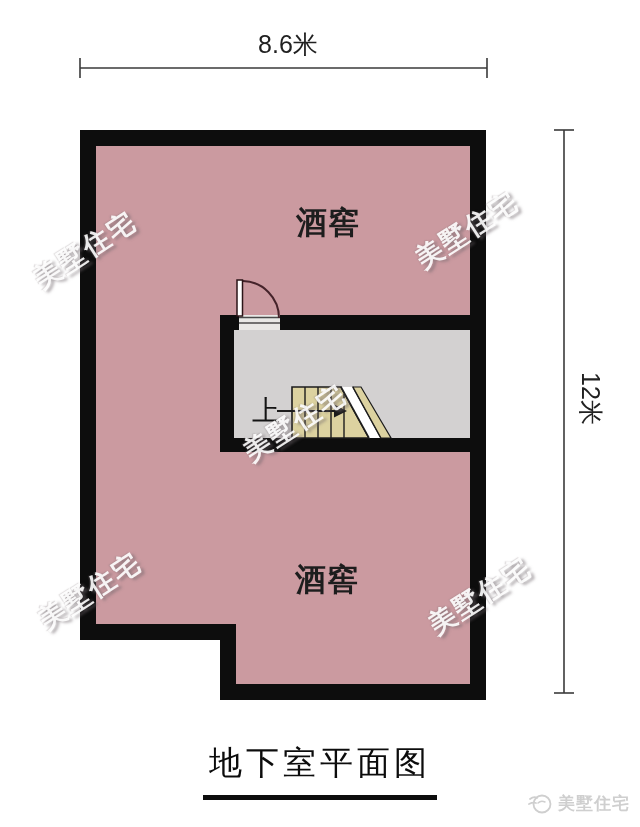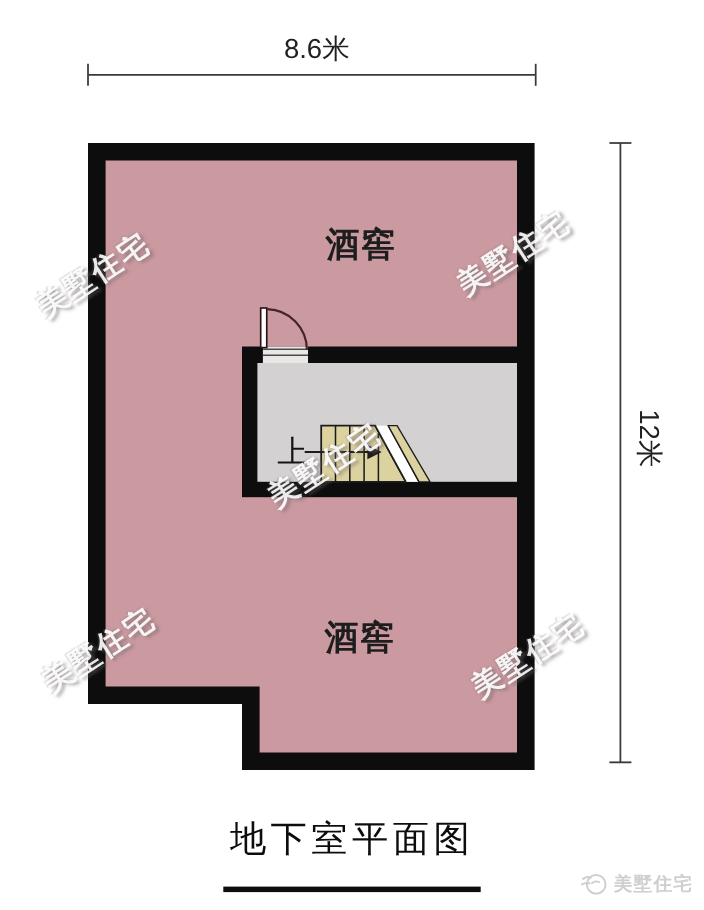--- a/index.html
+++ b/index.html
@@ -10,21 +10,21 @@
   .plan-svg{position:absolute;left:0;top:0;}
   .lbl{position:absolute;color:#1d1d1d;white-space:nowrap;}
   .room-label{font-size:31px;font-weight:bold;letter-spacing:1px;text-align:left;}
   .dim-label{font-size:25px;color:#212121;text-align:center;}
   .dim-label-v{transform:rotate(90deg);}
   .up-label{font-size:28px;font-weight:500;color:#141414;}
   .title-wrap{position:absolute;left:0;top:741px;width:760px;left:0px;text-align:center;}
   .title-inner{
     display:inline-block;font-family:"Liberation Serif","DejaVu Serif",serif;
     font-size:33px;color:#0c0c0c;letter-spacing:4px;
-    border-bottom:5px solid #0d0d0d;padding:0 6px 20px 6px;
+    border-bottom:5px solid #0d0d0d;padding:0 6px 9px 6px;
   }
   .wm{
     position:absolute;width:136px;height:34px;line-height:34px;text-align:center;
     font-size:27px;font-weight:bold;letter-spacing:2px;
     color:rgba(255,255,255,0.9);
     text-shadow:2px 3px 3px rgba(110,100,105,0.55), -1px -1px 1px rgba(130,120,125,0.25);
     transform:rotate(-33deg);pointer-events:none;
   }
   .logo{
     position:absolute;left:527px;top:790px;display:flex;align-items:center;gap:4px;

